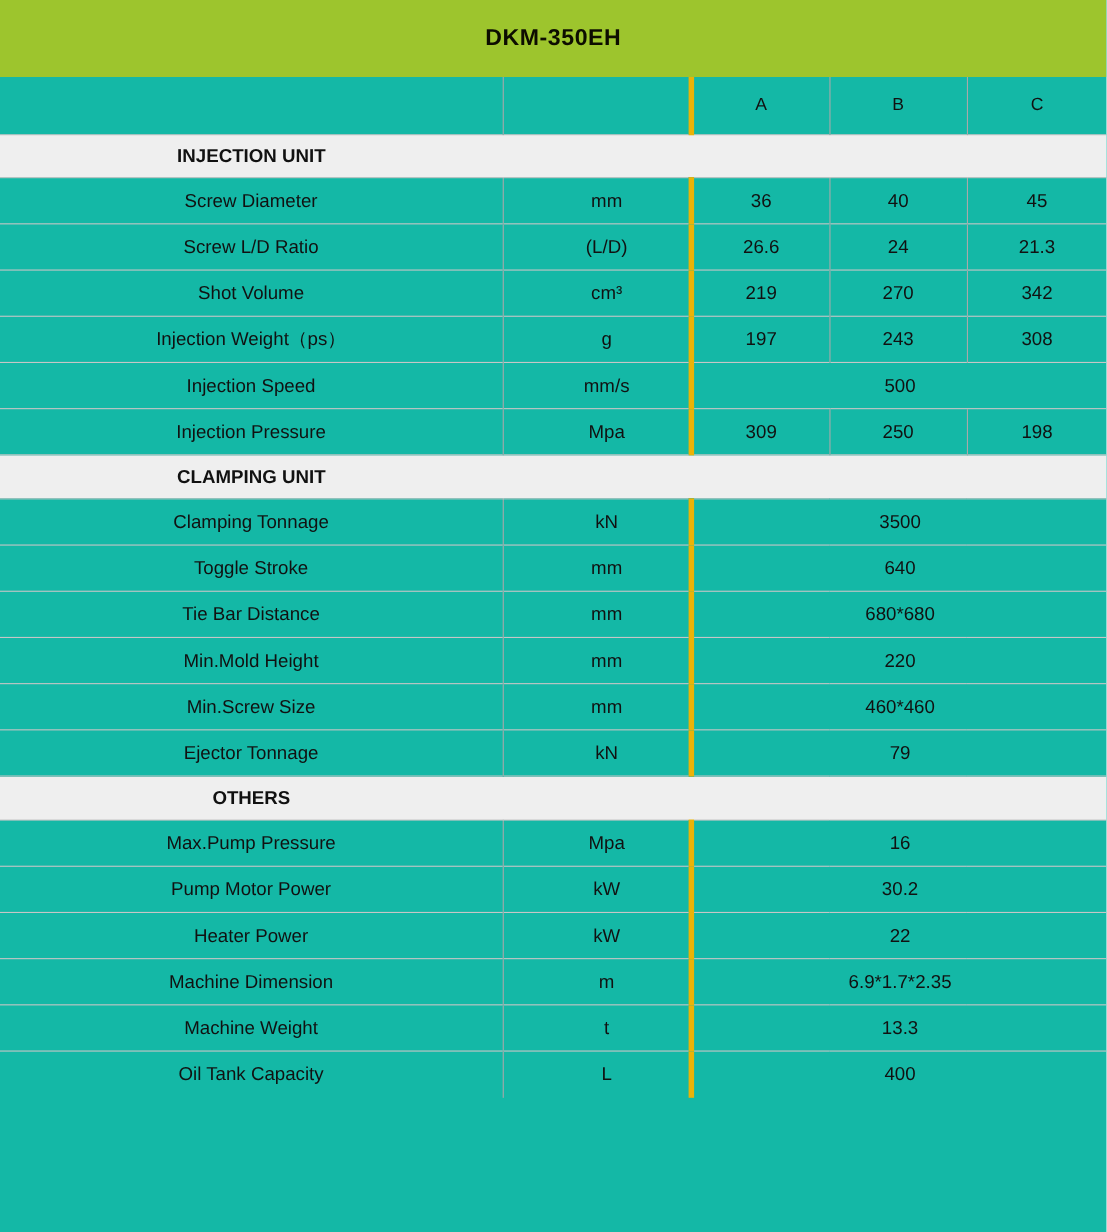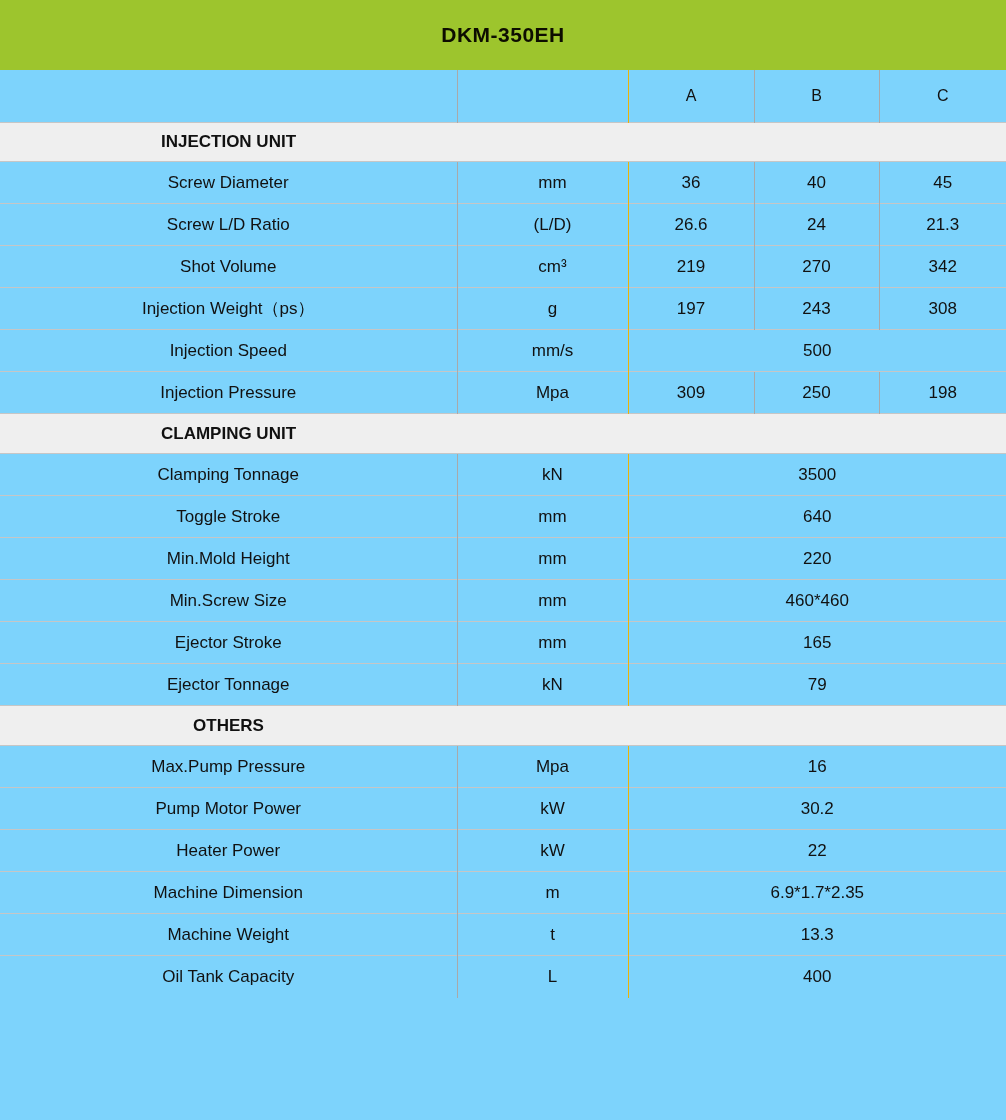--- a/index.html
+++ b/index.html
@@ -3,21 +3,21 @@
 <meta charset="utf-8">
 <style>
   * { margin: 0; padding: 0; box-sizing: border-box; }
   html, body { background: #ffffff; }
   body { font-family: "Liberation Sans", "DejaVu Sans", sans-serif; color: #111111; }
 
   .page {
     width: 1006px;
     height: 1120px;
     overflow: hidden;
-    background: #7dd3fc;
+    background: #14b8a6;
   }
 
   .banner {
     width: 100%;
     height: 70px;
     background: #9dc52d;
     display: flex;
     align-items: center;
     justify-content: center;
   }
@@ -47,21 +47,21 @@
     overflow: hidden;
     white-space: nowrap;
   }
 
   tr.head-row { height: 52px; }
   tr.head-row td { border-top: none; font-size: 16px; }
   tr.data-row { height: 42px; }
   tr.section-row { height: 39.9px; }
 
   td.lbl { border-right: 1px solid #a9a9a9; }
-  td.unit { border-right: 1px solid #eab308; padding-left: 20px; }
+  td.unit { border-right: 5px solid #eab308; padding-left: 20px; }
   td.vb { border-left: 1px solid #a9a9a9; }
 
   tr.section-row td {
     background: #efefef;
     border-top: 1px solid #c6c6c6;
     border-bottom: 1px solid #c6c6c6;
     padding: 0;
   }
   .section-inner {
     width: 457px;
@@ -152,33 +152,33 @@
       <td class="lbl">Clamping Tonnage</td>
       <td class="unit">kN</td>
       <td colspan="3">3500</td>
     </tr>
     <tr class="data-row">
       <td class="lbl">Toggle Stroke</td>
       <td class="unit">mm</td>
       <td colspan="3">640</td>
     </tr>
     <tr class="data-row">
+      <td class="lbl">Tie Bar Distance</td>
+      <td class="unit">mm</td>
+      <td colspan="3">680*680</td>
+    </tr>
+    <tr class="data-row">
       <td class="lbl">Min.Mold Height</td>
       <td class="unit">mm</td>
       <td colspan="3">220</td>
     </tr>
     <tr class="data-row">
       <td class="lbl">Min.Screw Size</td>
       <td class="unit">mm</td>
       <td colspan="3">460*460</td>
-    </tr>
-    <tr class="data-row">
-      <td class="lbl">Ejector Stroke</td>
-      <td class="unit">mm</td>
-      <td colspan="3">165</td>
     </tr>
     <tr class="data-row">
       <td class="lbl">Ejector Tonnage</td>
       <td class="unit">kN</td>
       <td colspan="3">79</td>
     </tr>
 
     <tr class="section-row">
       <td colspan="5">
         <div class="section-inner">OTHERS</div>

